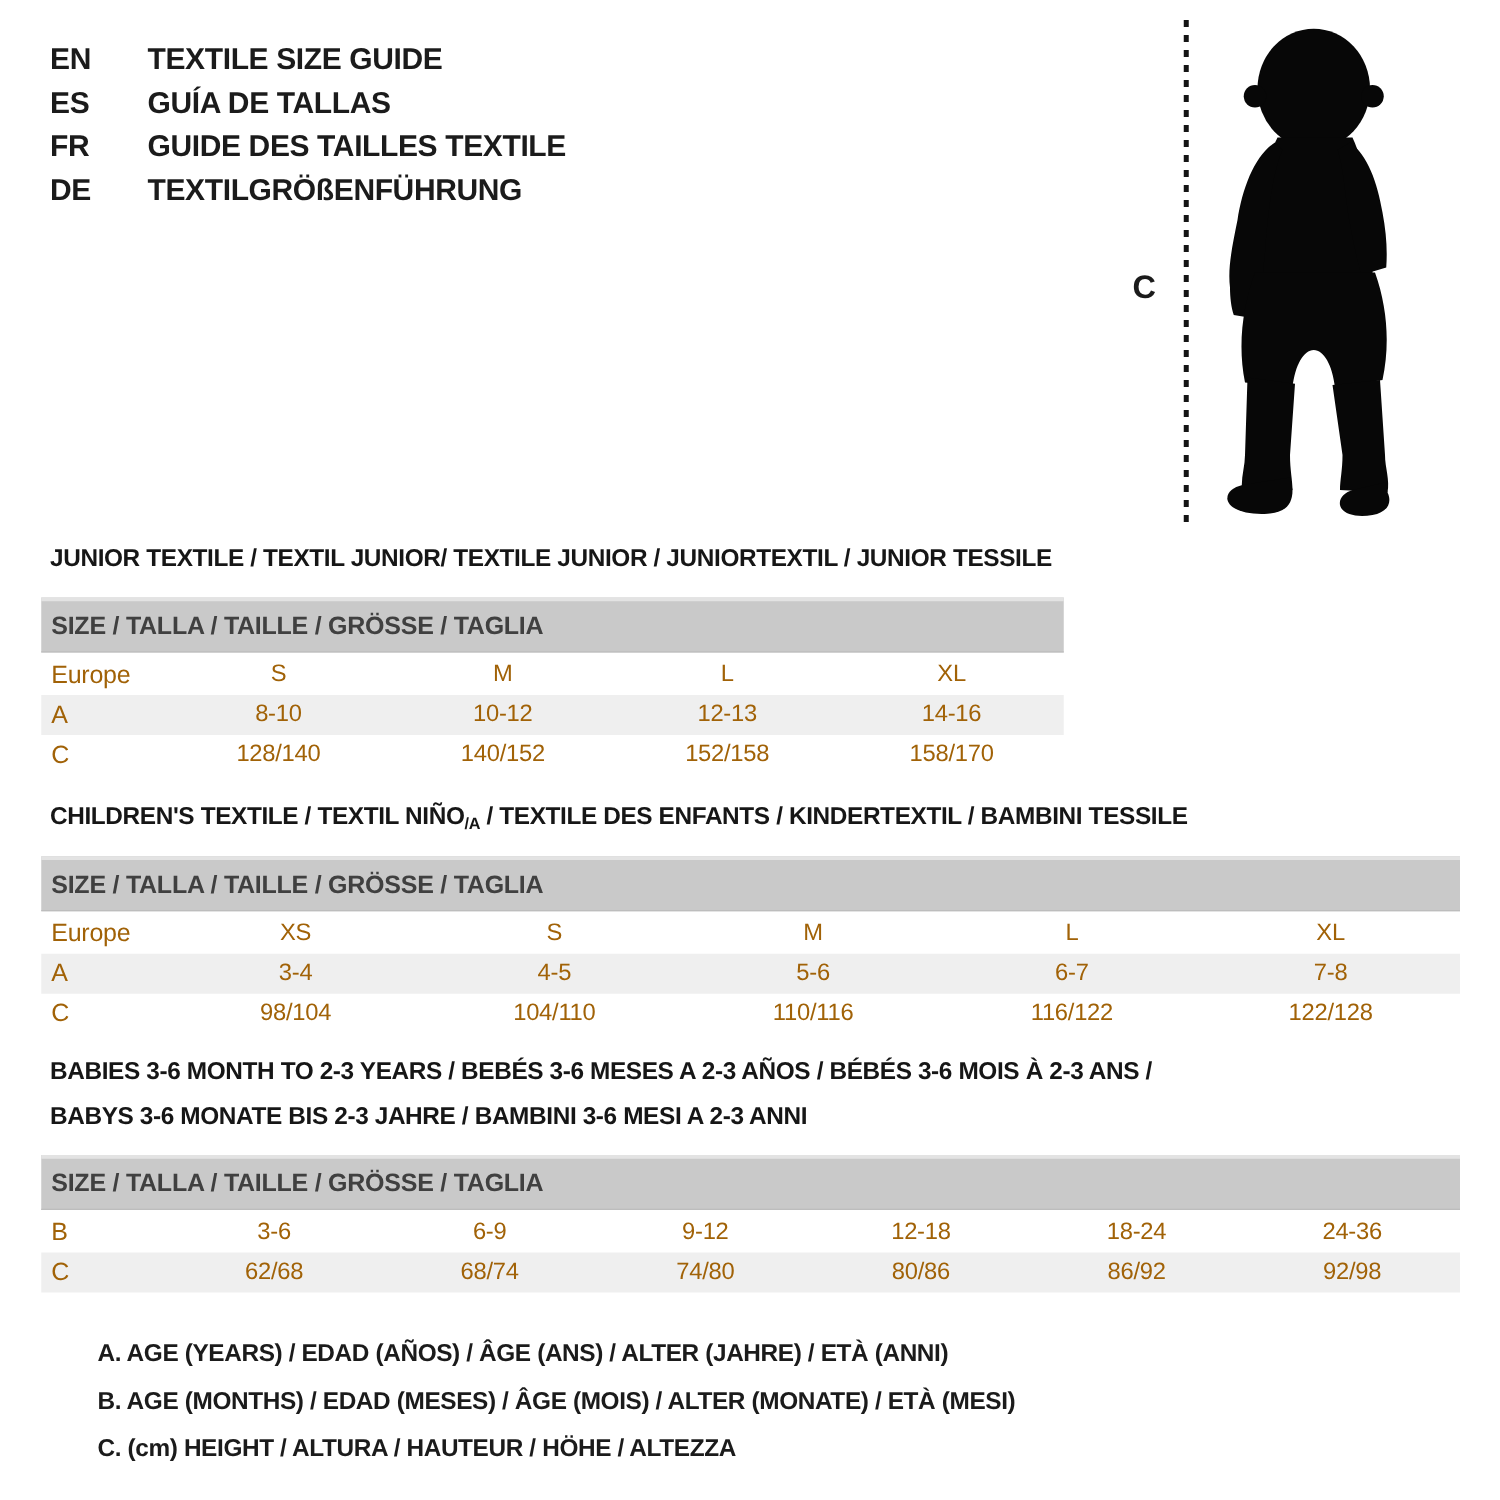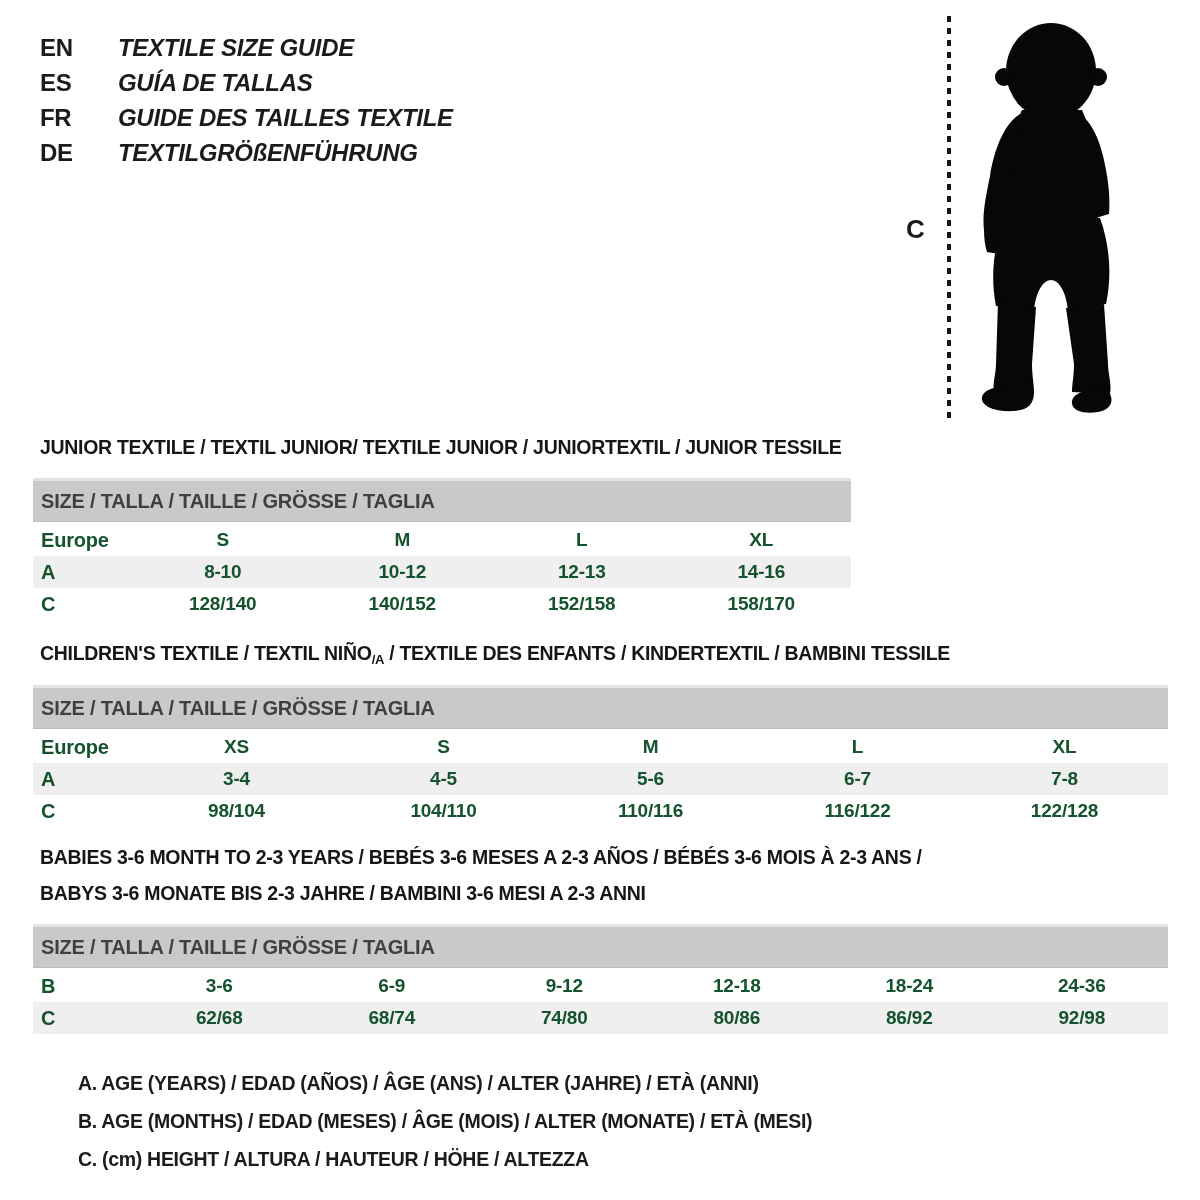--- a/index.html
+++ b/index.html
@@ -5,21 +5,21 @@
   html,body{margin:0;padding:0;background:#ffffff;}
   .sheet{
     position:relative;width:1200px;height:1200px;background:#ffffff;
     font-family:"Liberation Sans","DejaVu Sans",sans-serif;color:#1b1b1b;overflow:hidden;
   }
 
   
   .lang-list{position:absolute;left:40px;top:30px;}
   .lang-row{display:flex;height:35px;align-items:center;}
   .lang-code{width:78px;font-weight:bold;font-size:24px;letter-spacing:-0.3px;}
-  .lang-title{font-weight:bold;font-size:24px;letter-spacing:-0.3px;white-space:nowrap;font-style:italic;}
+  .lang-title{font-weight:bold;font-size:24px;letter-spacing:-0.3px;white-space:nowrap;}
 
   
   .measure-line{
     position:absolute;left:947px;top:16px;width:4px;height:402px;
     background-image:repeating-linear-gradient(to bottom,#141414 0 6px,transparent 6px 12px);
   }
   .measure-label{position:absolute;left:906px;top:214px;font-weight:bold;font-size:26px;}
   .toddler{position:absolute;left:958px;top:14px;}
 
   
@@ -37,21 +37,21 @@
   .size-table{position:absolute;left:33px;}
   #junior-table{top:478px;width:818px;}
   #children-table{top:685px;width:1135px;}
   #babies-table{top:924px;width:1135px;}
   .t-bar{
     height:44px;box-sizing:border-box;background:#c9c9c9;
     border-top:3px solid #e3e3e3;border-bottom:1px solid #bdbdbd;
     display:flex;align-items:center;padding-left:8px;
     color:#404040;font-weight:bold;font-size:20px;letter-spacing:-0.2px;
   }
-  .t-row{display:grid;height:32px;align-items:center;font-weight:bold;color:#14532d;}
+  .t-row{display:grid;height:32px;align-items:center;font-weight:normal;color:#a16207;}
   .t-row.first{margin-top:2px;}
   .cols-4{grid-template-columns:100px repeat(4,1fr);}
   .cols-5{grid-template-columns:100px repeat(5,1fr);}
   .cols-6{grid-template-columns:100px repeat(6,1fr);}
   .t-row .lbl{padding-left:8px;font-size:20px;letter-spacing:-0.2px;}
   .t-row .val{text-align:center;font-size:19px;letter-spacing:-0.2px;}
   .t-row.alt{background:#efefef;}
 
   
   .legend{position:absolute;left:40px;top:1064px;}

